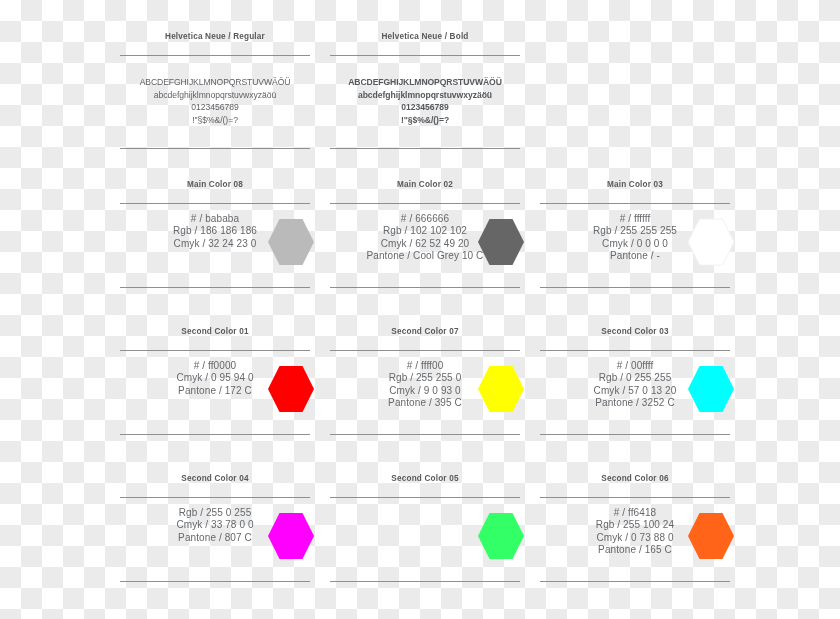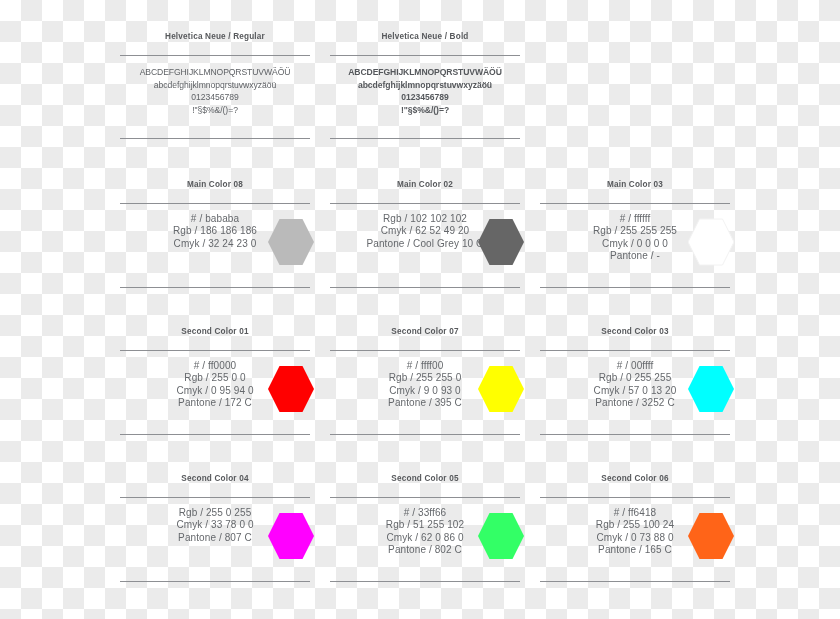--- a/index.html
+++ b/index.html
@@ -83,21 +83,21 @@
     line-height: 12.4px;
     color: #65686c;
     letter-spacing: 0.1px;
     white-space: nowrap;
   }
   .specs div { height: 12.4px; }
 
   .type-body {
     position: relative;
     height: 62px;
-    margin-top: 10px;
+    margin-top: 20px;
   }
   .type-specimen {
     font-size: 8.6px;
     line-height: 12.6px;
     color: #5f6266;
     letter-spacing: -0.05px;
     white-space: nowrap;
   }
   .type-specimen .upper { letter-spacing: -0.1px; }
   .bold .type-specimen { font-weight: bold; color: #55585c; }
@@ -170,20 +170,21 @@
                 </svg>
               </div>
             </div>
             <div class="rule rule-bottom"></div>
           </div>
           <div class="card color-card">
             <div class="card-title">Main Color 02</div>
             <div class="rule rule-top"></div>
             <div class="card-body">
               <div class="specs">
+                <div># / 666666</div>
                 <div>Rgb / 102 102 102</div>
                 <div>Cmyk / 62 52 49 20</div>
                 <div>Pantone / Cool Grey 10 C</div>
               </div>
               <div class="hex">
                 <svg viewBox="0 0 46 48" xmlns="http://www.w3.org/2000/svg">
                   <path d="M 11.5,1 L 34.5,1 L 46,24 L 34.5,47 L 11.5,47 L 0,24 Z" fill="#666666"></path>
                 </svg>
               </div>
             </div>
@@ -208,21 +209,20 @@
             <div class="rule rule-bottom"></div>
           </div>
         </div>
         <div class="row row-colors">
           <div class="card color-card">
             <div class="card-title">Second Color 01</div>
             <div class="rule rule-top"></div>
             <div class="card-body">
               <div class="specs">
                 <div># / ff0000</div>
-                <div>Rgb / 255 0 0</div>
                 <div>Cmyk / 0 95 94 0</div>
                 <div>Pantone / 172 C</div>
               </div>
               <div class="hex">
                 <svg viewBox="0 0 46 48" xmlns="http://www.w3.org/2000/svg">
                   <path d="M 11.5,1 L 34.5,1 L 46,24 L 34.5,47 L 11.5,47 L 0,24 Z" fill="#ff0000"></path>
                 </svg>
               </div>
             </div>
             <div class="rule rule-bottom"></div>
@@ -279,26 +279,20 @@
                   <path d="M 11.5,1 L 34.5,1 L 46,24 L 34.5,47 L 11.5,47 L 0,24 Z" fill="#ff00ff"></path>
                 </svg>
               </div>
             </div>
             <div class="rule rule-bottom"></div>
           </div>
           <div class="card color-card">
             <div class="card-title">Second Color 05</div>
             <div class="rule rule-top"></div>
             <div class="card-body">
-              <div class="specs">
-                <div># / 33ff66</div>
-                <div>Rgb / 51 255 102</div>
-                <div>Cmyk / 62 0 86 0</div>
-                <div>Pantone / 802 C</div>
-              </div>
               <div class="hex">
                 <svg viewBox="0 0 46 48" xmlns="http://www.w3.org/2000/svg">
                   <path d="M 11.5,1 L 34.5,1 L 46,24 L 34.5,47 L 11.5,47 L 0,24 Z" fill="#33ff66"></path>
                 </svg>
               </div>
             </div>
             <div class="rule rule-bottom"></div>
           </div>
           <div class="card color-card">
             <div class="card-title">Second Color 06</div>

